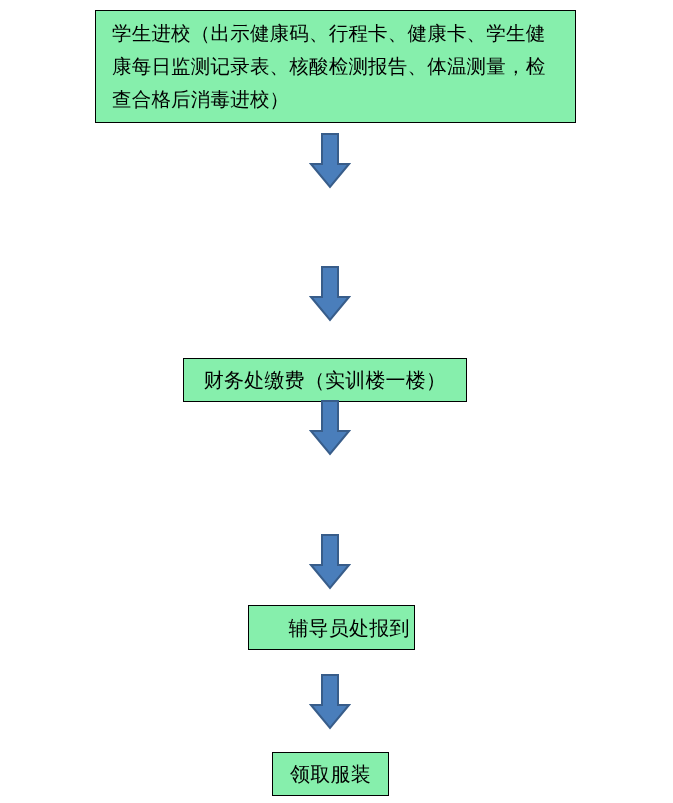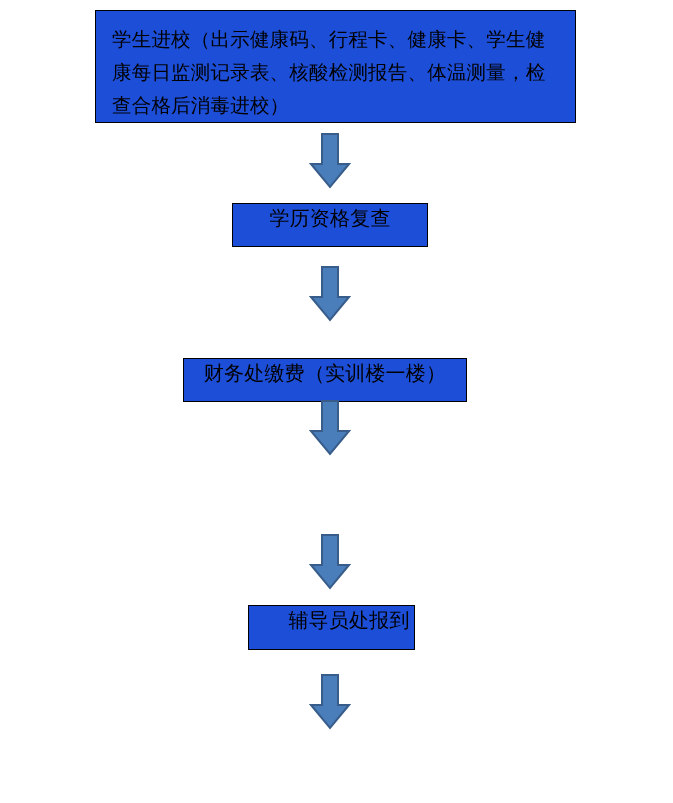--- a/index.html
+++ b/index.html
@@ -20,22 +20,23 @@
     left: 0;
     top: 0;
     width: 673px;
     height: 803px;
   }
 
   .node {
     position: absolute;
     box-sizing: border-box;
     border: 1px solid #000000;
-    background: #1d4ed8;
+    background: #86efac;
     display: flex;
+    align-items: center;
     justify-content: center;
     color: #000000;
   }
 
   .node-text {
     display: block;
     text-align: left;
     color: #000000;
     letter-spacing: 0.2px;
   }
@@ -125,23 +126,20 @@
   <div class="node node-entry">
     <span class="node-text">学生进校（出示健康码、行程卡、健康卡、学生健康每日监测记录表、核酸检测报告、体温测量，检查合格后消毒进校）</span>
   </div>
 
   <div class="arrow arrow-1">
     <svg viewBox="0 0 42 56" xmlns="http://www.w3.org/2000/svg" aria-hidden="true">
       <polygon points="13,1 29,1 29,31 40,31 21,54 2,31 13,31" fill="#4A7EBB" stroke="#385D8A" stroke-width="2" stroke-linejoin="miter"></polygon>
     </svg>
   </div>
 
-  <div class="node node-single node-review">
-    <span class="node-text">学历资格复查</span>
-  </div>
 
   <div class="arrow arrow-2">
     <svg viewBox="0 0 42 56" xmlns="http://www.w3.org/2000/svg" aria-hidden="true">
       <polygon points="13,1 29,1 29,31 40,31 21,54 2,31 13,31" fill="#4A7EBB" stroke="#385D8A" stroke-width="2" stroke-linejoin="miter"></polygon>
     </svg>
   </div>
 
   <div class="node node-single node-payment">
     <span class="node-text">财务处缴费（实训楼一楼）</span>
   </div>
@@ -162,14 +160,17 @@
   <div class="node node-single node-counselor">
     <span class="node-text">辅导员处报到</span>
   </div>
 
   <div class="arrow arrow-5">
     <svg viewBox="0 0 42 56" xmlns="http://www.w3.org/2000/svg" aria-hidden="true">
       <polygon points="13,1 29,1 29,31 40,31 21,54 2,31 13,31" fill="#4A7EBB" stroke="#385D8A" stroke-width="2" stroke-linejoin="miter"></polygon>
     </svg>
   </div>
 
+  <div class="node node-single node-uniform">
+    <span class="node-text">领取服装</span>
+  </div>
 
 </div>
 
 </body></html>

